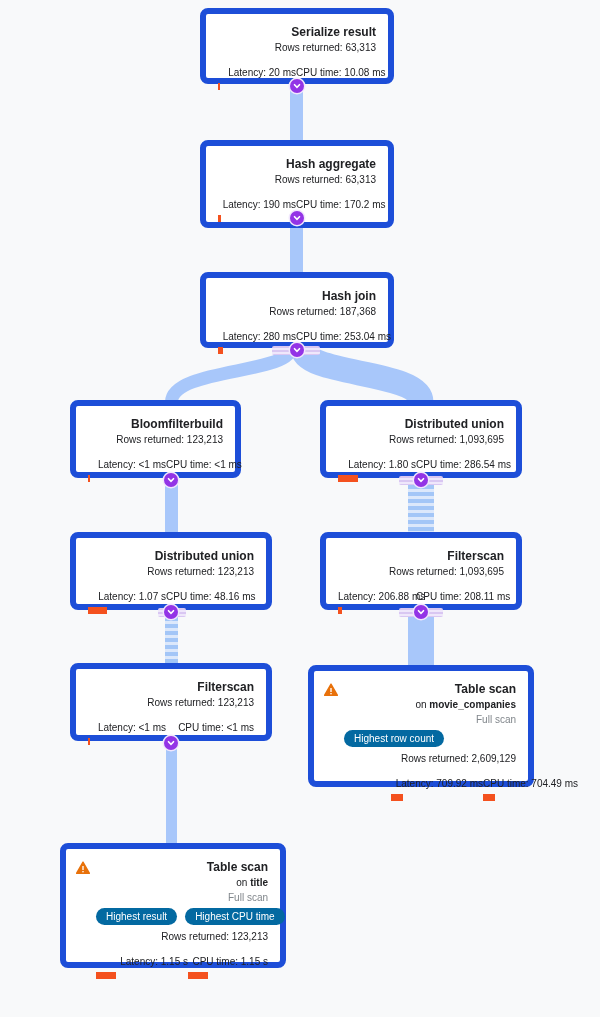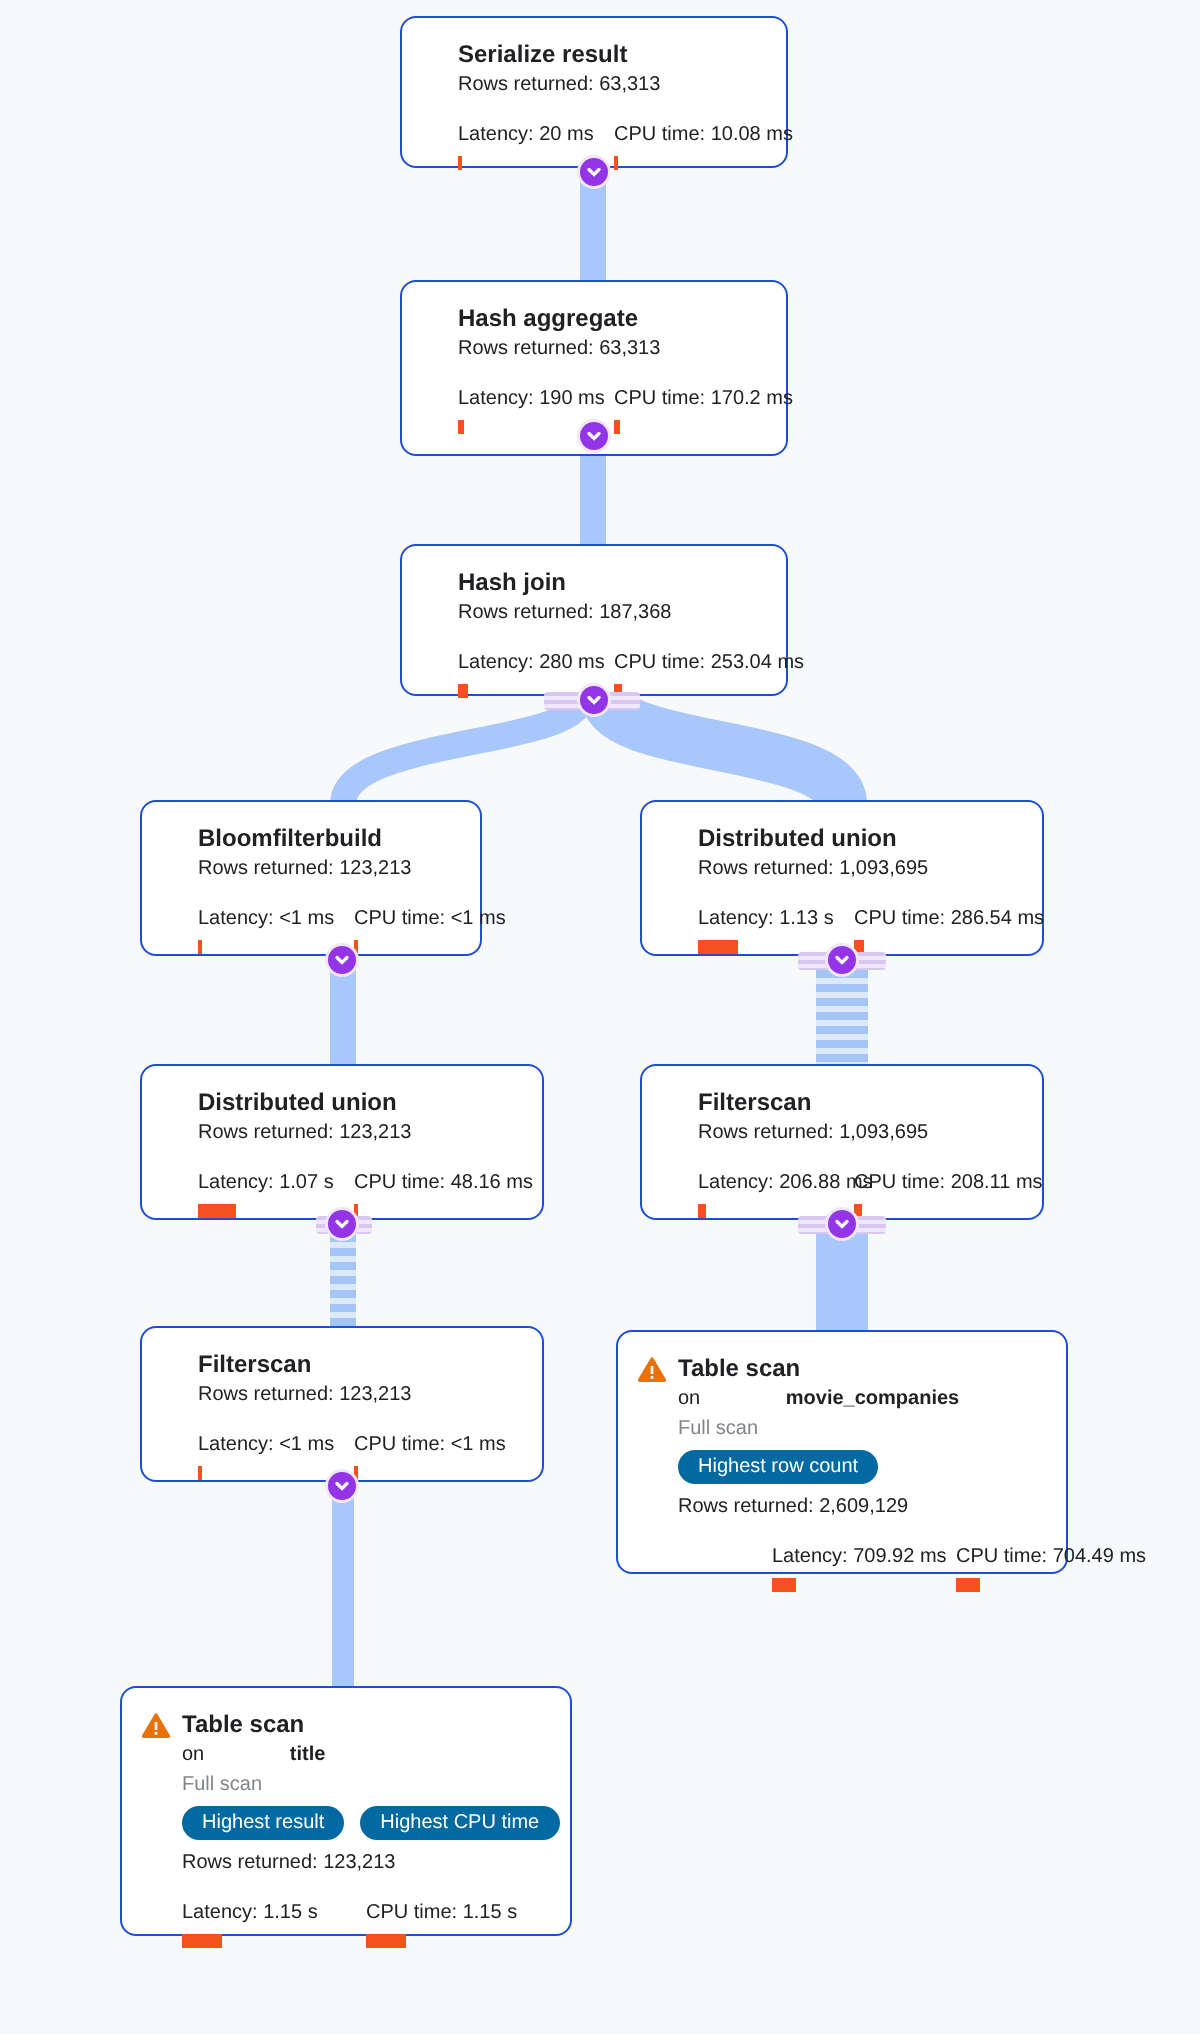--- a/index.html
+++ b/index.html
@@ -1,25 +1,25 @@
 <!DOCTYPE html>
 <html><head>
 <meta charset="utf-8">
 <style>
   html,body{margin:0;padding:0;}
   body{font-family:"Liberation Sans", sans-serif; background:#f8f9fa;}
   #canvas{position:relative;width:600px;height:1017px;background:#f8f9fa;overflow:hidden;}
 
   
-  .card{position:absolute;background:#fff;border:1px solid #1d4ed8;border-radius:8px;
-        box-sizing:border-box;padding:10px 28px;z-index:2;}
+  .card{position:absolute;background:#fff;border:6px solid #1d4ed8;border-radius:8px;
+        box-sizing:border-box;padding:10px 12px;z-index:2;text-align:right;}
   .card .title{font-size:12px;font-weight:700;color:#202124;line-height:16px;}
   .line{font-size:10px;color:#202124;line-height:15px;white-space:nowrap;}
   .gray{color:#80868b;}
-  .bold{font-weight:700;margin-left:40px;}
+  .bold{font-weight:700;}
   .metrics{display:grid;grid-template-columns:78px 1fr;margin-top:7px;}
   .metric .bar{display:block;height:7px;margin-top:3px;background:#f4511e;width:2px;}
   .tscard{padding-left:30px;}
   .warn{position:absolute;left:9px;top:11px;width:16px;height:16px;}
   .badges{display:flex;gap:8px;margin:3px 0 4px 0;}
   .badge{background:#0369a1;color:#fff;font-size:10px;line-height:17px;padding:0 10px;
          border-radius:9px;white-space:nowrap;}
 
   
   .c1{left:200px;top:8px;width:194px;height:76px;}
@@ -156,21 +156,21 @@
     <div class="metrics">
       <div class="metric"><span class="line">Latency: &lt;1 ms</span><span class="bar" style="width: 2px; background: rgb(244, 81, 30);"></span></div>
       <div class="metric"><span class="line">CPU time: &lt;1 ms</span><span class="bar" style="width: 2px; background: rgb(244, 81, 30);"></span></div>
     </div>
   </div>
 
   <div class="card c5">
     <div class="title">Distributed union</div>
     <div class="line">Rows returned: 1,093,695</div>
     <div class="metrics">
-      <div class="metric"><span class="line">Latency: 1.13 s</span><span class="bar" style="width: 20px; background: rgb(244, 81, 30);"></span></div>
+      <div class="metric"><span class="line">Latency: 1.80 s</span><span class="bar" style="width: 20px; background: rgb(244, 81, 30);"></span></div>
       <div class="metric"><span class="line">CPU time: 286.54 ms</span><span class="bar" style="width: 5px; background: rgb(244, 81, 30);"></span></div>
     </div>
   </div>
 
   <div class="card c6">
     <div class="title">Distributed union</div>
     <div class="line">Rows returned: 123,213</div>
     <div class="metrics">
       <div class="metric"><span class="line">Latency: 1.07 s</span><span class="bar" style="width: 19px; background: rgb(244, 81, 30);"></span></div>
       <div class="metric"><span class="line">CPU time: 48.16 ms</span><span class="bar" style="width: 2px; background: rgb(244, 81, 30);"></span></div>

